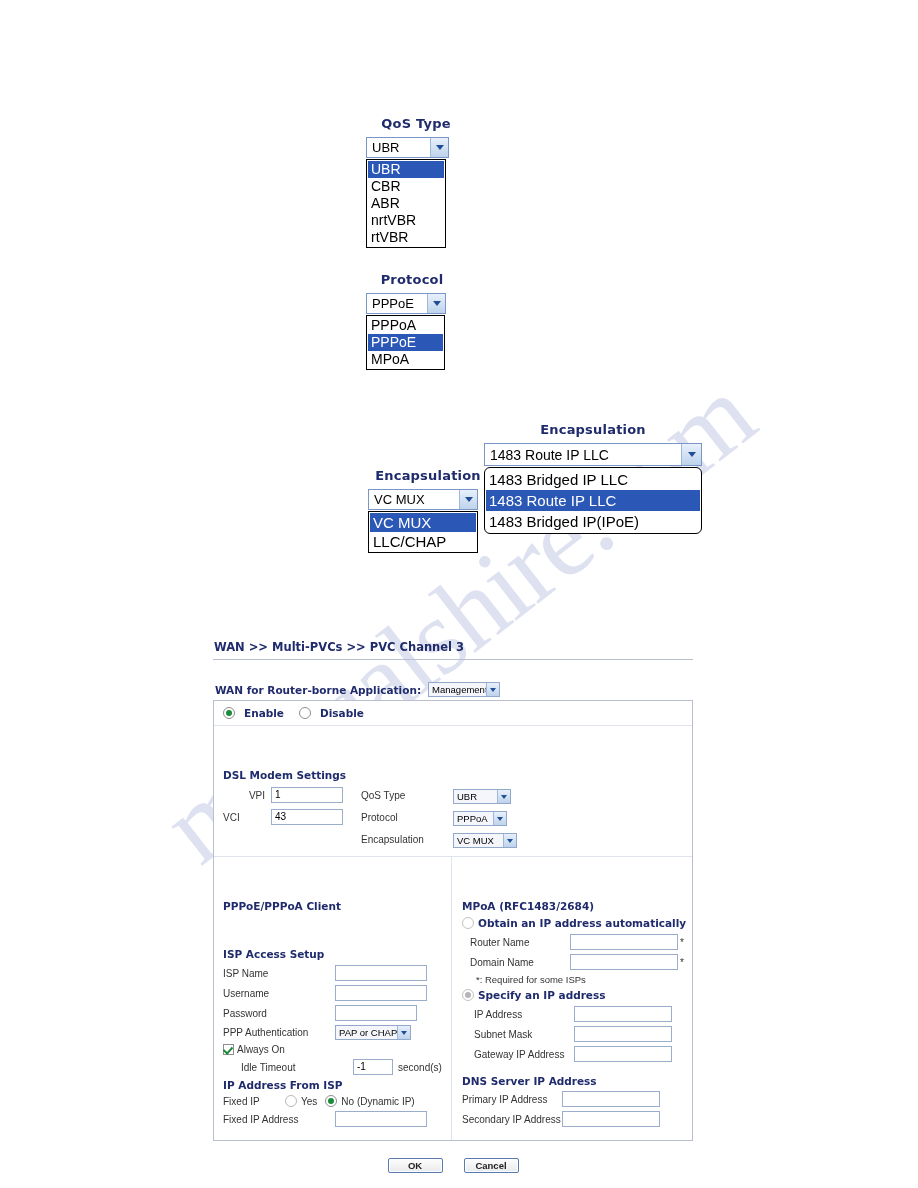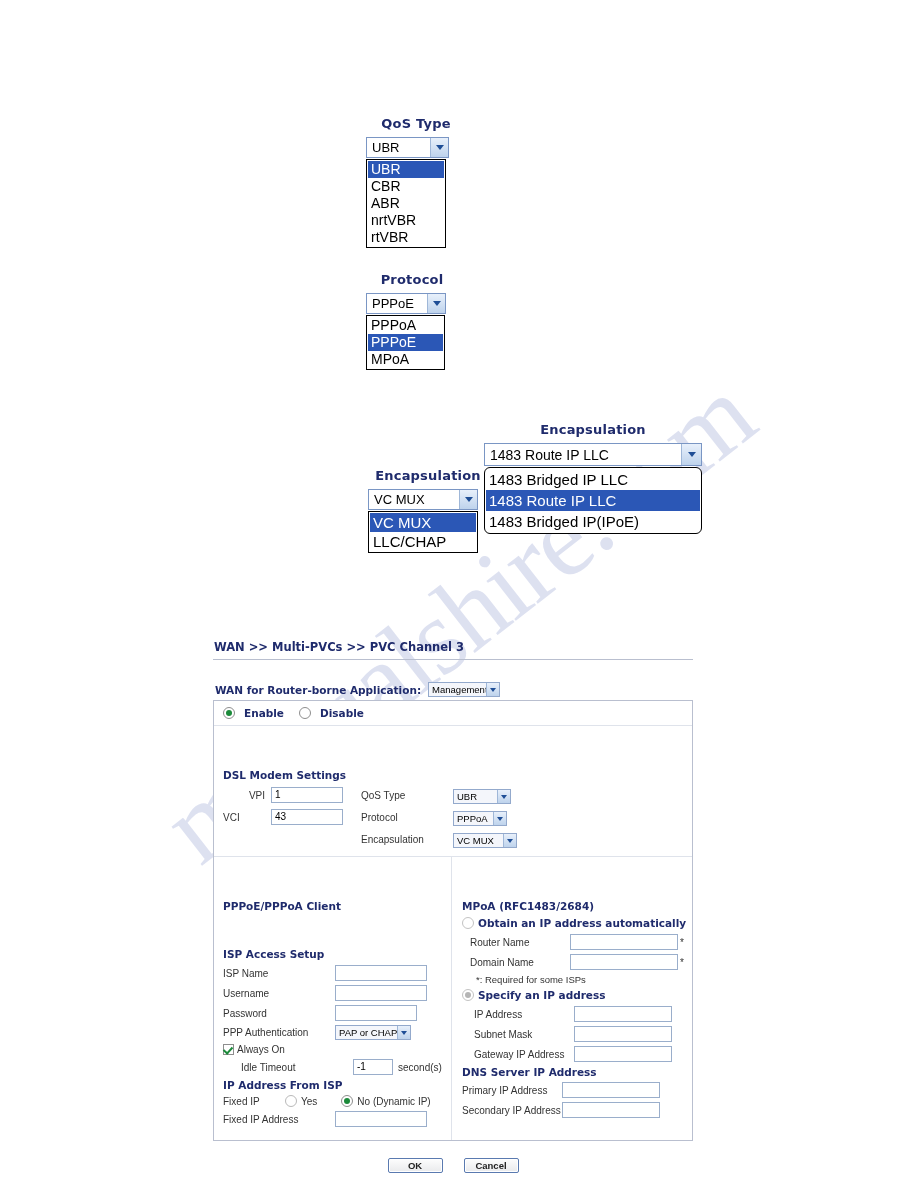--- a/index.html
+++ b/index.html
@@ -471,21 +471,21 @@
           <span class="fl ind">Idle Timeout</span>
           <span class="tbox" style="width:40px;">-1</span>
           <span class="fl" style="width:auto; padding-left:5px;">second(s)</span>
         </div>
 
         <div class="sub-head" style="margin:4px 0 4px 0;">IP Address From ISP</div>
 
         <div class="frow" style="gap:0;">
           <span class="fl" style="width:62px;">Fixed IP</span>
           <span class="radio off-grey" style="margin-right:4px;"></span>
-          <span class="fl" style="width:auto; margin-right:24px;">Yes</span>
+          <span class="fl" style="width:auto; margin-right:8px;">Yes</span>
           <span class="radio on" style="margin-right:4px;"></span>
           <span class="fl" style="width:auto;">No (Dynamic IP)</span>
         </div>
 
         <div class="frow">
           <span class="fl">Fixed IP Address</span>
           <span class="tbox"></span>
         </div>
       </div>
 
@@ -521,21 +521,21 @@
         </div>
         <div class="frow">
           <span class="fl w2" style="padding-left:12px;">Subnet Mask</span>
           <span class="tbox" style="width:98px;"></span>
         </div>
         <div class="frow">
           <span class="fl w2" style="padding-left:12px;">Gateway IP Address</span>
           <span class="tbox" style="width:98px;"></span>
         </div>
 
-        <div class="sub-head" style="margin:4px 0 4px 0;">DNS Server IP Address</div>
+        <div class="sub-head" style="margin:13px 0 4px 0;">DNS Server IP Address</div>
 
         <div class="frow">
           <span class="fl w2">Primary IP Address</span>
           <span class="tbox" style="width:98px;"></span>
         </div>
         <div class="frow" style="margin-bottom:0;">
           <span class="fl w2">Secondary IP Address</span>
           <span class="tbox" style="width:98px;"></span>
         </div>
       </div>

